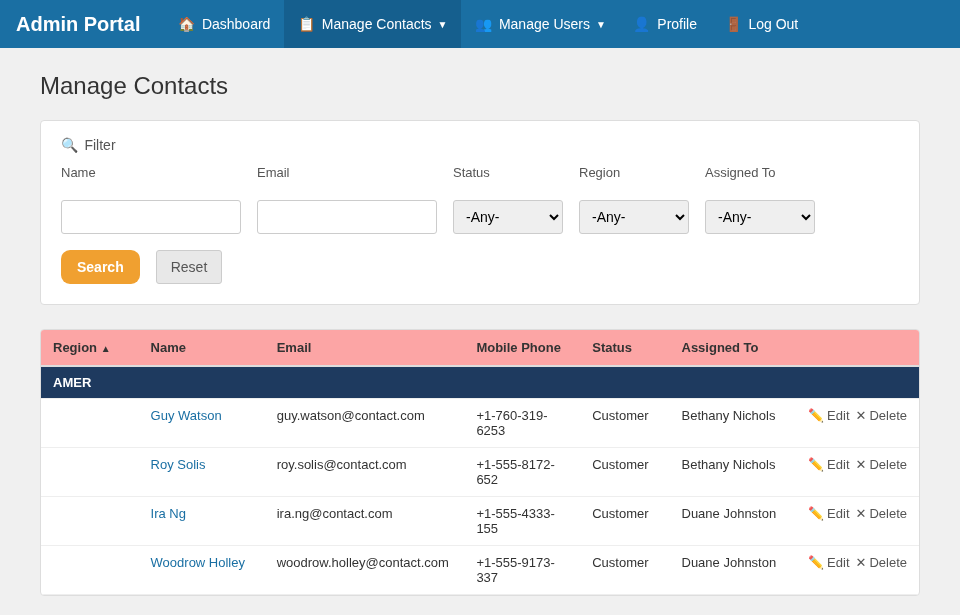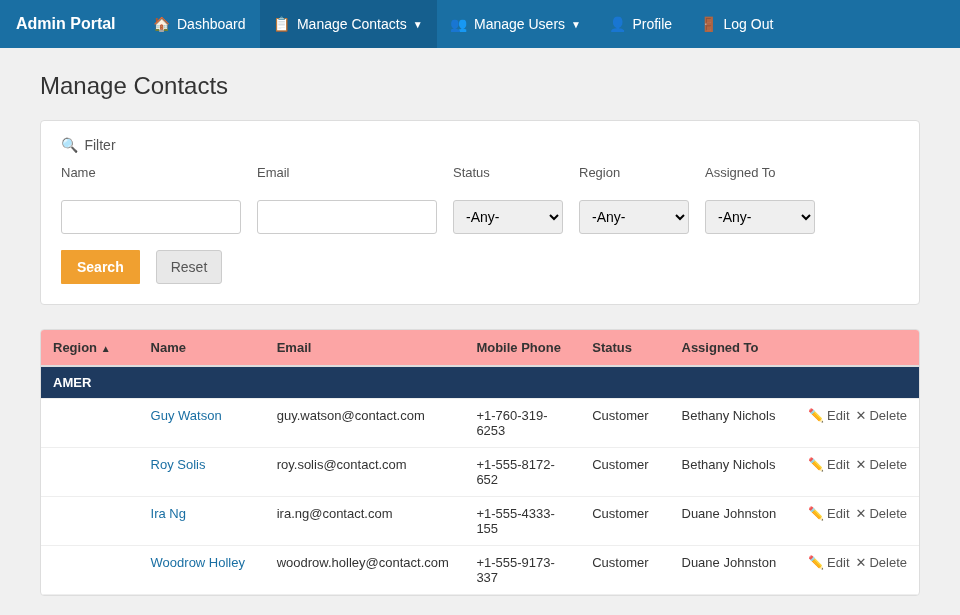--- a/index.html
+++ b/index.html
@@ -9,21 +9,21 @@
     .navbar {
       background: #1a6fa3;
       display: flex;
       align-items: center;
       padding: 0 16px;
       height: 48px;
     }
     .navbar-brand {
       color: #fff;
       font-weight: bold;
-      font-size: 16px;
+      font-size: 20px;
       margin-right: 24px;
       white-space: nowrap;
     }
     .nav-items {
       display: flex;
       align-items: center;
       flex: 1;
     }
     .nav-item {
       color: #fff;
@@ -90,21 +90,21 @@
       height: 34px;
       outline: none;
       margin-top: 16px;
     }
     .filter-group input { width: 180px; }
     .filter-group select { width: 110px; }
     .btn-search {
       background: #f0a030;
       color: #fff;
       border: none;
-      border-radius: 1px;
+      border-radius: 9px;
       padding: 6px 16px;
       height: 34px;
       cursor: pointer;
       font-size: 14px;
       font-weight: bold;
     }
     .btn-reset {
       background: #e8e8e8;
       color: #555;
       border: 1px solid #ccc;

